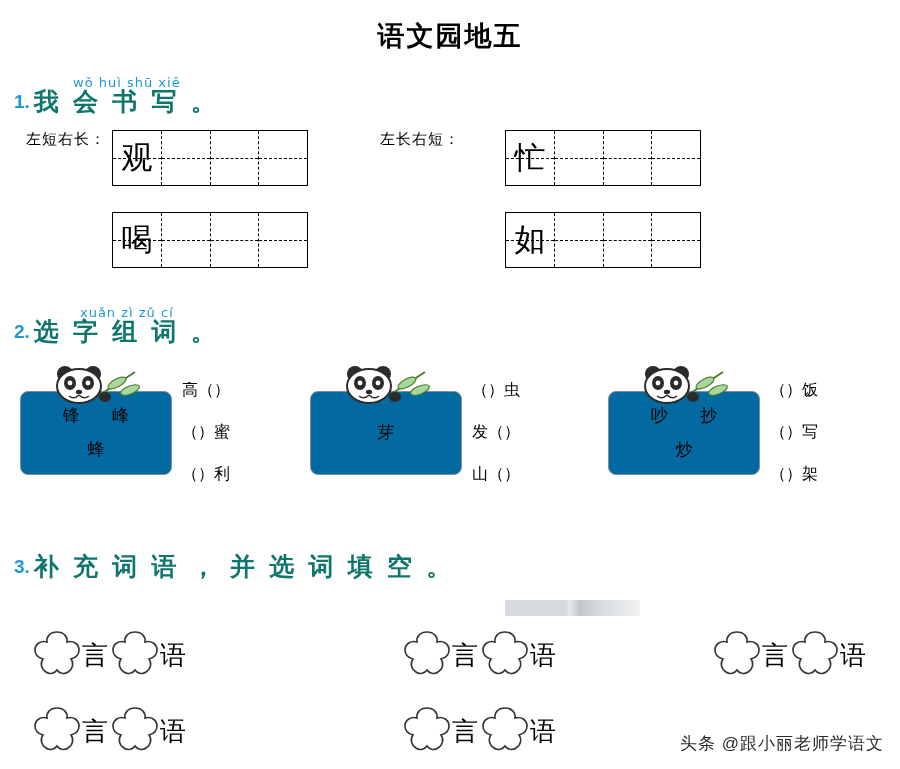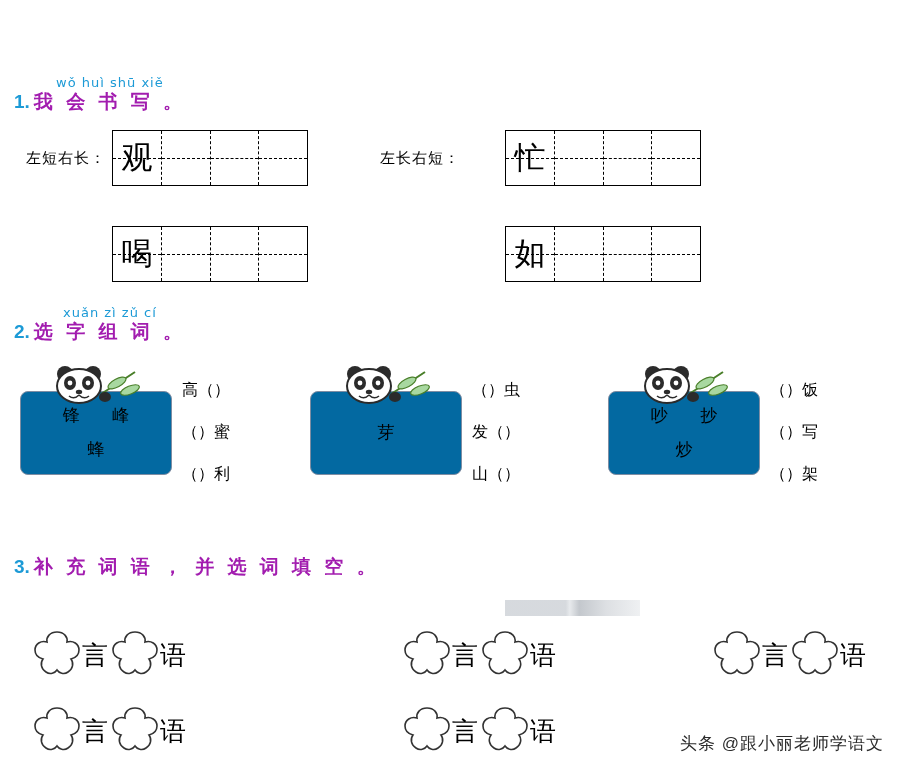--- a/index.html
+++ b/index.html
@@ -56,34 +56,33 @@
     display: block;
     font-size: 13px;
     font-weight: normal;
     color: #1c9ad6;
     letter-spacing: 1px;
     line-height: 15px;
     font-family: "DejaVu Sans", sans-serif;
   }
   .han {
     display: block;
-    font-size: 19px;
+    font-size: 25px;
     font-weight: bold;
     letter-spacing: 4px;
-    color: #a21caf;
+    color: #0f766e;
     line-height: 23px;
+    font-family: Liberation Serif, serif;
   }
 
   
   #q1 { position: absolute; left: 14px; top: 75px; }
   .q1-rows { position: absolute; left: 0; top: 55px; width: 880px; }
   .grid-line {
     display: flex;
-    align-items: center;
-    margin-bottom: 14px;
   }
   .grid-label {
     font-size: 15px;
     color: #000;
     width: 92px;
     text-align: right;
     padding-right: 6px;
     letter-spacing: 1px;
   }
   .tianzi {
@@ -208,20 +207,21 @@
     font-size: 17px;
     color: #2b2b2b;
     letter-spacing: 1px;
   }
 </style>
 </head>
 <body>
 
 <div class="page">
 
+  <div class="title">语文园地五</div>
 
   <div class="section" id="q1">
     <div class="sec-head">
       <span class="sec-num">1.</span>
       <span class="pin-wrap">
         <span class="pin">wǒ huì shū xiě</span>
         <span class="han">我 会 书 写 。</span>
       </span>
     </div>
 

